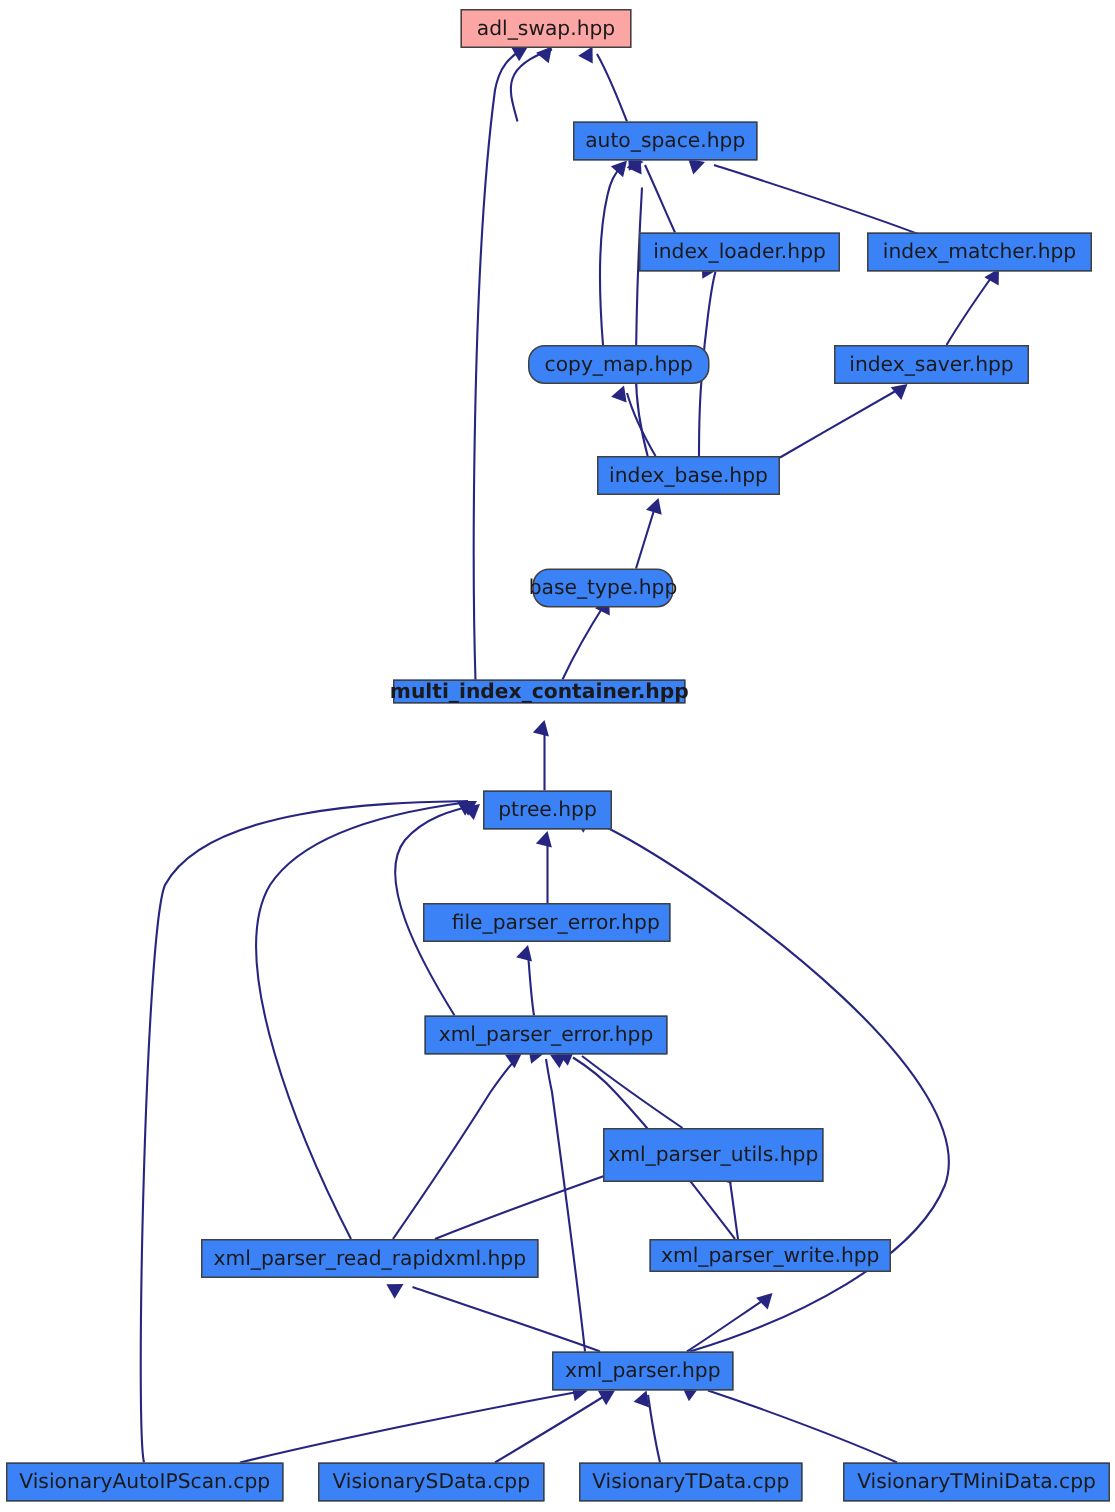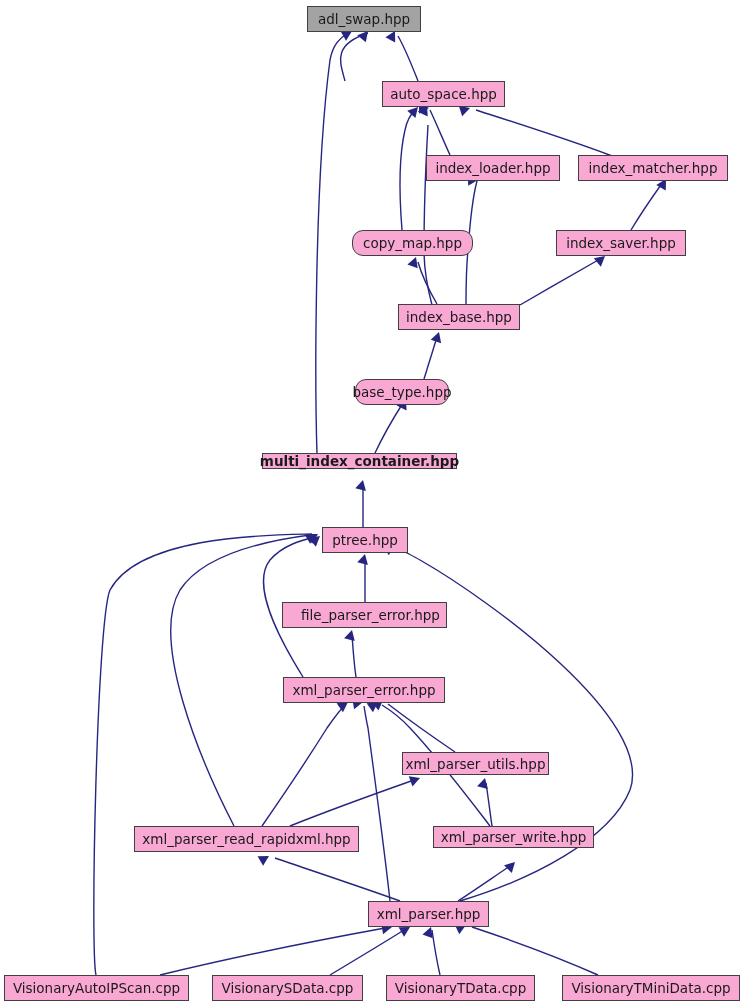--- a/index.html
+++ b/index.html
@@ -1,22 +1,22 @@
 <!DOCTYPE html>
 <html><head>
 <meta charset="utf-8">
 <style>
   html,body{margin:0;padding:0;background:#ffffff;}
   body{font-family:"DejaVu Sans","Liberation Sans",sans-serif;}
   #graph{position:relative;width:743px;height:1008px;background:#ffffff;overflow:hidden;}
   #edges{position:absolute;left:0;top:0;width:743px;height:1008px;}
-  .node{position:absolute;box-sizing:border-box;border:1px solid #404040;background:#f9a8d4;
+  .node{position:absolute;box-sizing:border-box;border:1px solid #404040;background:#3b82f6;
         display:flex;align-items:center;justify-content:center;
         font-size:13.5px;color:#1a1a1a;white-space:nowrap;letter-spacing:0px;}
-  .node.root{background:#a3a3a3;border:1px solid #404040;}
+  .node.root{background:#fca5a5;border:1px solid #404040;}
 </style>
 </head>
 <body>
 
 <div id="graph">
   <svg id="edges" viewBox="0 0 743 1008">
       <path d="M 345,81 C 340,62 332,45 368,33" fill="none" stroke="#262682" stroke-width="1.4"></path>
       <polygon points="0,0 -5.5,10 5.5,10" fill="#262682" transform="translate(368,31) rotate(40)"></polygon>
       <path d="M 418,81 C 412,66 406,50 398,36" fill="none" stroke="#262682" stroke-width="1.4"></path>
       <polygon points="0,0 -5.5,10 5.5,10" fill="#262682" transform="translate(395,31) rotate(28)"></polygon>
@@ -86,21 +86,21 @@
     <div class="node" style="left: 426px; top: 155px; width: 134px; height: 26px;">index_loader.hpp</div>
     <div class="node" style="left: 578px; top: 155px; width: 150px; height: 26px;">index_matcher.hpp</div>
     <div class="node" style="left: 352px; top: 230px; width: 121px; height: 26px; border-radius: 11px;">copy_map.hpp</div>
     <div class="node" style="left: 556px; top: 230px; width: 130px; height: 26px;">index_saver.hpp</div>
     <div class="node" style="left: 398px; top: 304px; width: 122px; height: 26px;">index_base.hpp</div>
     <div class="node" style="left: 355px; top: 379px; width: 94px; height: 26px; border-radius: 11px;">base_type.hpp</div>
     <div class="node" style="left: 262px; top: 453px; width: 195px; height: 16px; font-weight: bold;">multi_index_container.hpp</div>
     <div class="node" style="left: 322px; top: 527px; width: 86px; height: 26px;">ptree.hpp</div>
     <div class="node" style="left: 282px; top: 602px; width: 165px; height: 26px; padding-left: 12px;">file_parser_error.hpp</div>
     <div class="node" style="left: 283px; top: 677px; width: 162px; height: 26px;">xml_parser_error.hpp</div>
-    <div class="node" style="left: 402px; top: 752px; width: 147px; height: 23px;">xml_parser_utils.hpp</div>
+    <div class="node" style="left: 402px; top: 752px; width: 147px; height: 36px;">xml_parser_utils.hpp</div>
     <div class="node" style="left: 134px; top: 826px; width: 225px; height: 26px;">xml_parser_read_rapidxml.hpp</div>
     <div class="node" style="left: 433px; top: 826px; width: 161px; height: 22px;">xml_parser_write.hpp</div>
     <div class="node" style="left: 368px; top: 901px; width: 121px; height: 26px;">xml_parser.hpp</div>
     <div class="node" style="left: 4px; top: 975px; width: 185px; height: 26px;">VisionaryAutoIPScan.cpp</div>
     <div class="node" style="left: 212px; top: 975px; width: 151px; height: 26px;">VisionarySData.cpp</div>
     <div class="node" style="left: 386px; top: 975px; width: 149px; height: 26px;">VisionaryTData.cpp</div>
     <div class="node" style="left: 562px; top: 975px; width: 178px; height: 26px;">VisionaryTMiniData.cpp</div>
   </div>
 
 </body></html>

